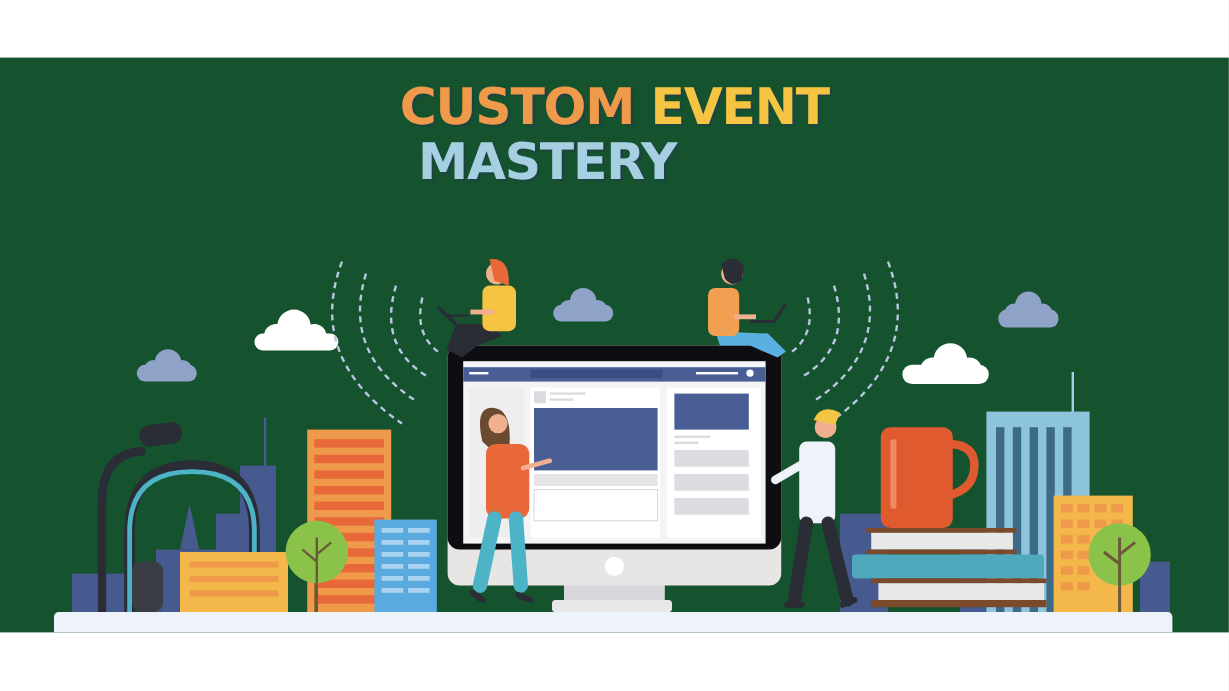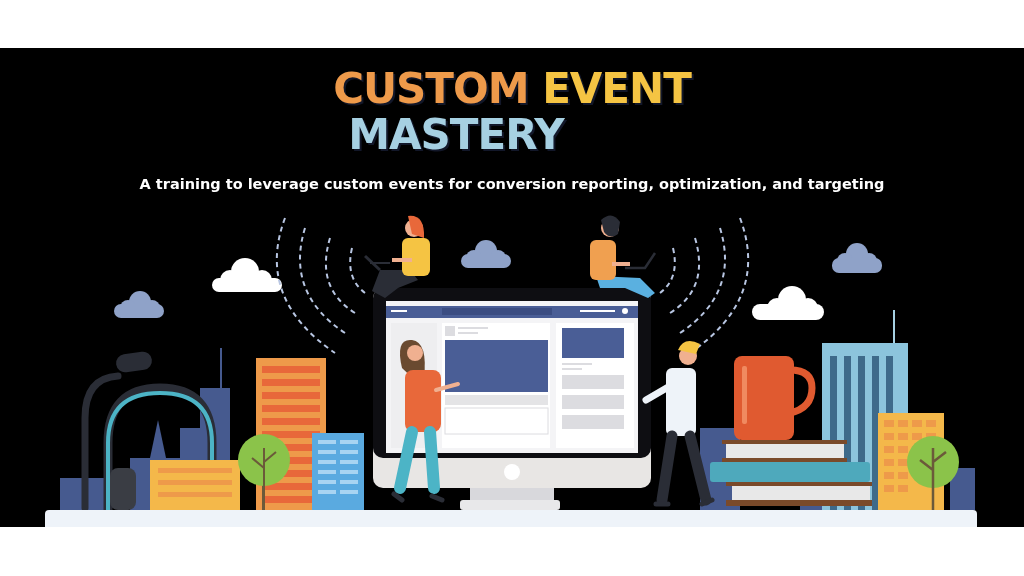--- a/index.html
+++ b/index.html
@@ -1,36 +1,35 @@
 <!DOCTYPE html>
 <html><head>
 <meta charset="utf-8">
 <style>
   html, body { margin:0; padding:0; background:#ffffff; }
   body { width:1024px; height:576px; position:relative; overflow:hidden; font-family:"DejaVu Sans", sans-serif; }
-  .banner { position:absolute; left:0; top:48px; width:1024px; height:479px; background:#000000; overflow:hidden; }
+  .banner { position:absolute; left:0; top:48px; width:1024px; height:479px; background:#14532d; overflow:hidden; }
   .title1 { position:absolute; left:0; width:1024px; top:18px; text-align:center; font-family:"DejaVu Sans", sans-serif; font-weight:bold; font-size:42px; letter-spacing:-1px; line-height:46px; text-shadow:2px 2px 0 rgba(40,50,90,0.45); }
   .title1 .c { color:#ee9a4a; }
   .title1 .e { color:#f5c443; }
   .title2 { position:absolute; left:0; width:912px; top:64px; text-align:center; font-weight:bold; font-size:42px; letter-spacing:-1px; line-height:46px; color:#a6d0e2; text-shadow:2px 2px 0 rgba(40,50,90,0.45); }
   .subtitle { position:absolute; left:0; width:1024px; top:128px; text-align:center; color:#ffffff; font-weight:bold; font-size:14.5px; }
   .abs { position:absolute; }
   .ground { position:absolute; left:45px; top:462px; width:932px; height:17px; background:#eef3f9; border-radius:4px 4px 0 0; }
 </style>
 </head>
 <body>
 
 <div class="banner">
 
   <div class="title1">
     <span class="c">CUSTOM</span>
     <span class="e">EVENT</span>
   </div>
   <div class="title2">MASTERY</div>
-  <div class="subtitle">A training to leverage custom events for conversion reporting, optimization, and targeting</div>
 
   <svg class="abs" style="left:0;top:0" width="1024" height="479" viewBox="0 0 1024 479">
 
     <g fill="#ffffff">
       <circle cx="245" cy="224" r="14"></circle>
         <circle cx="230" cy="232" r="10"></circle>
         <circle cx="262" cy="232" r="10"></circle>
       <rect x="212" y="230" width="70" height="14" rx="7"></rect>
     </g>
     <g fill="#8fa2c8">

